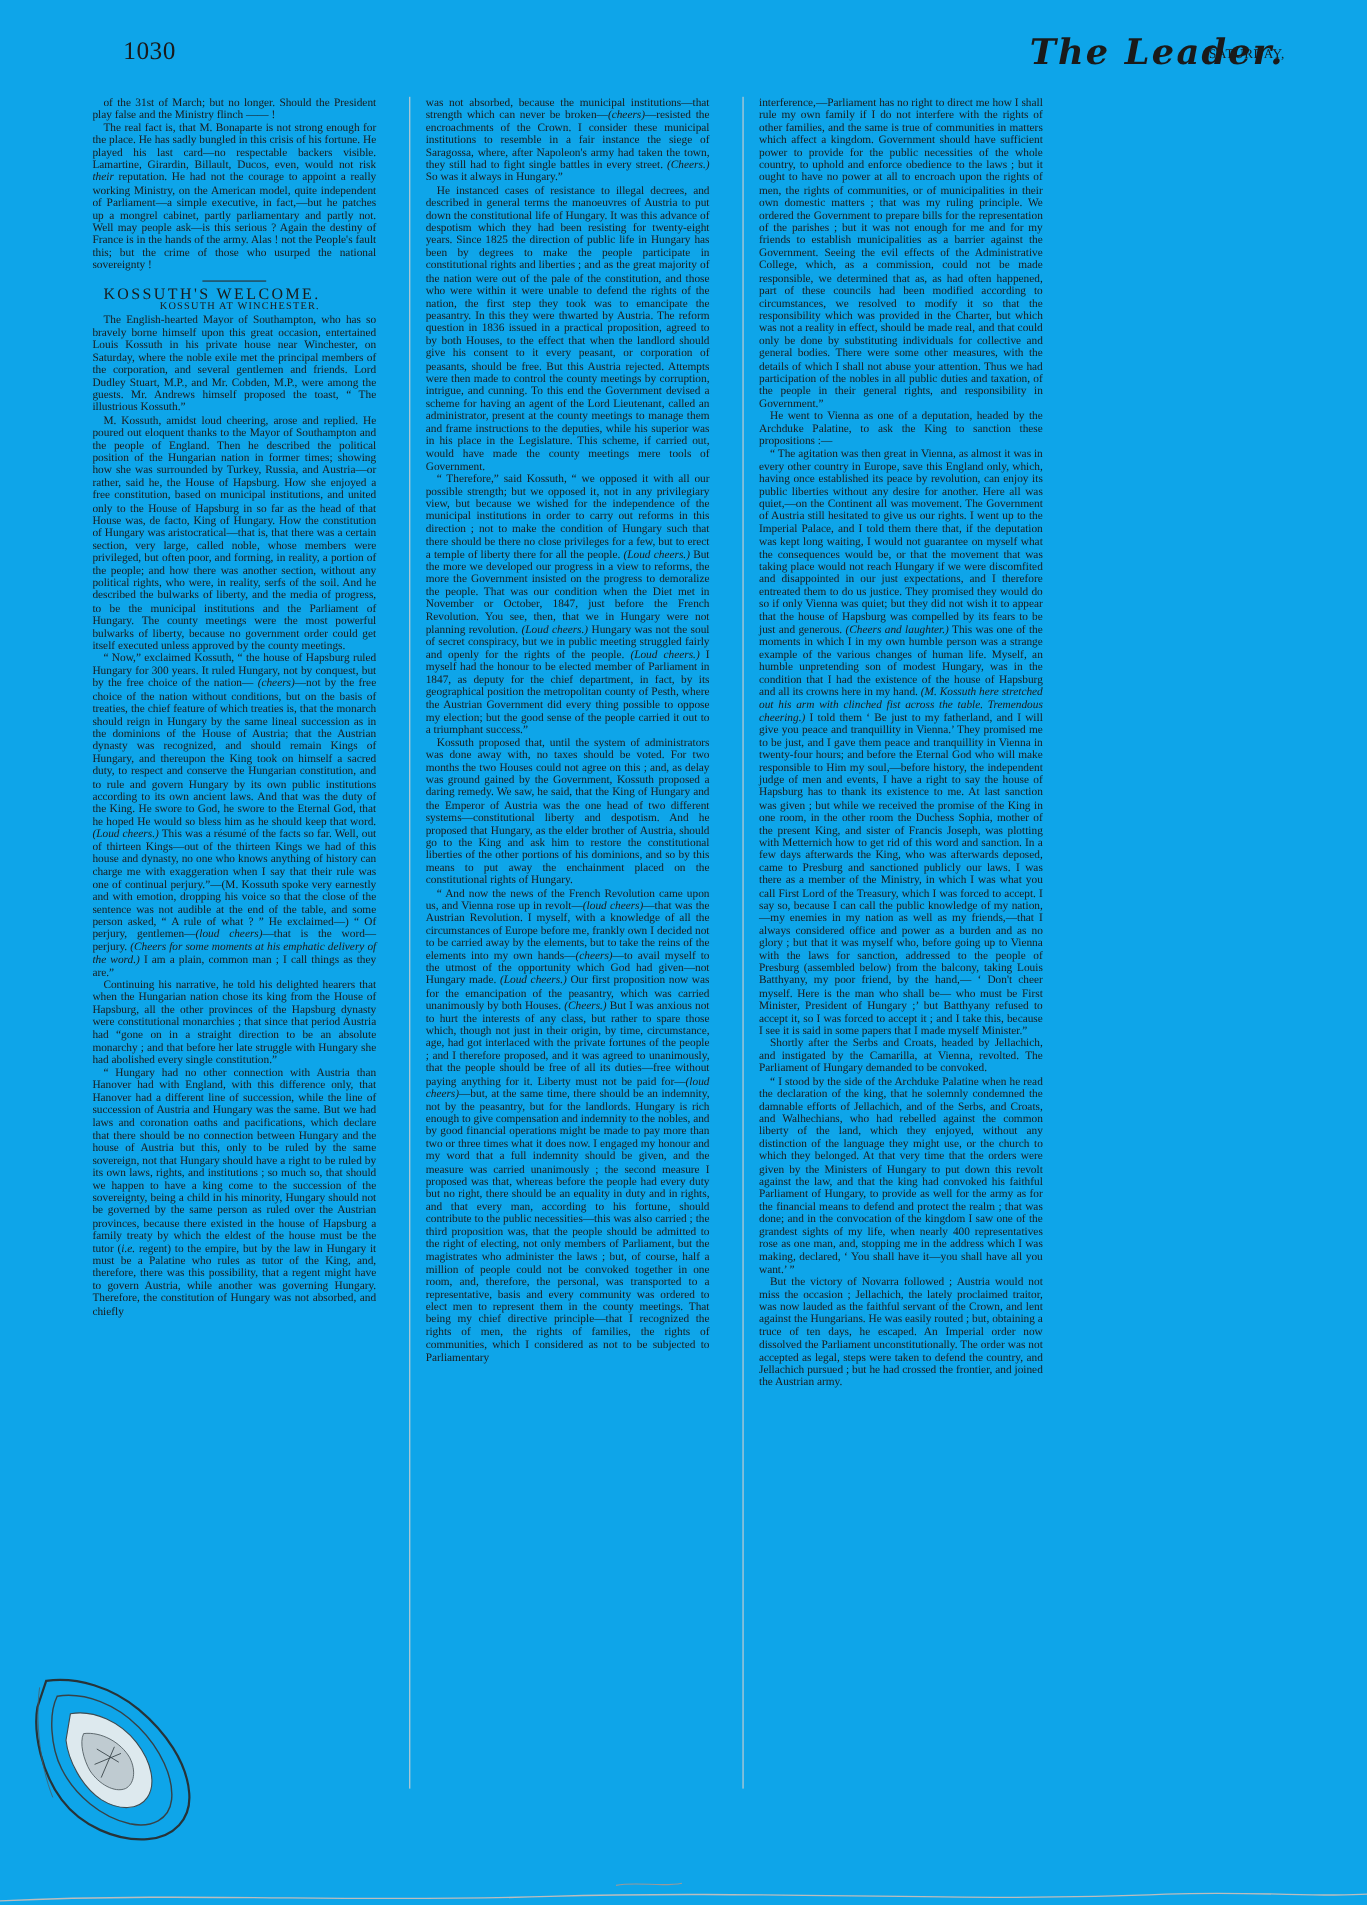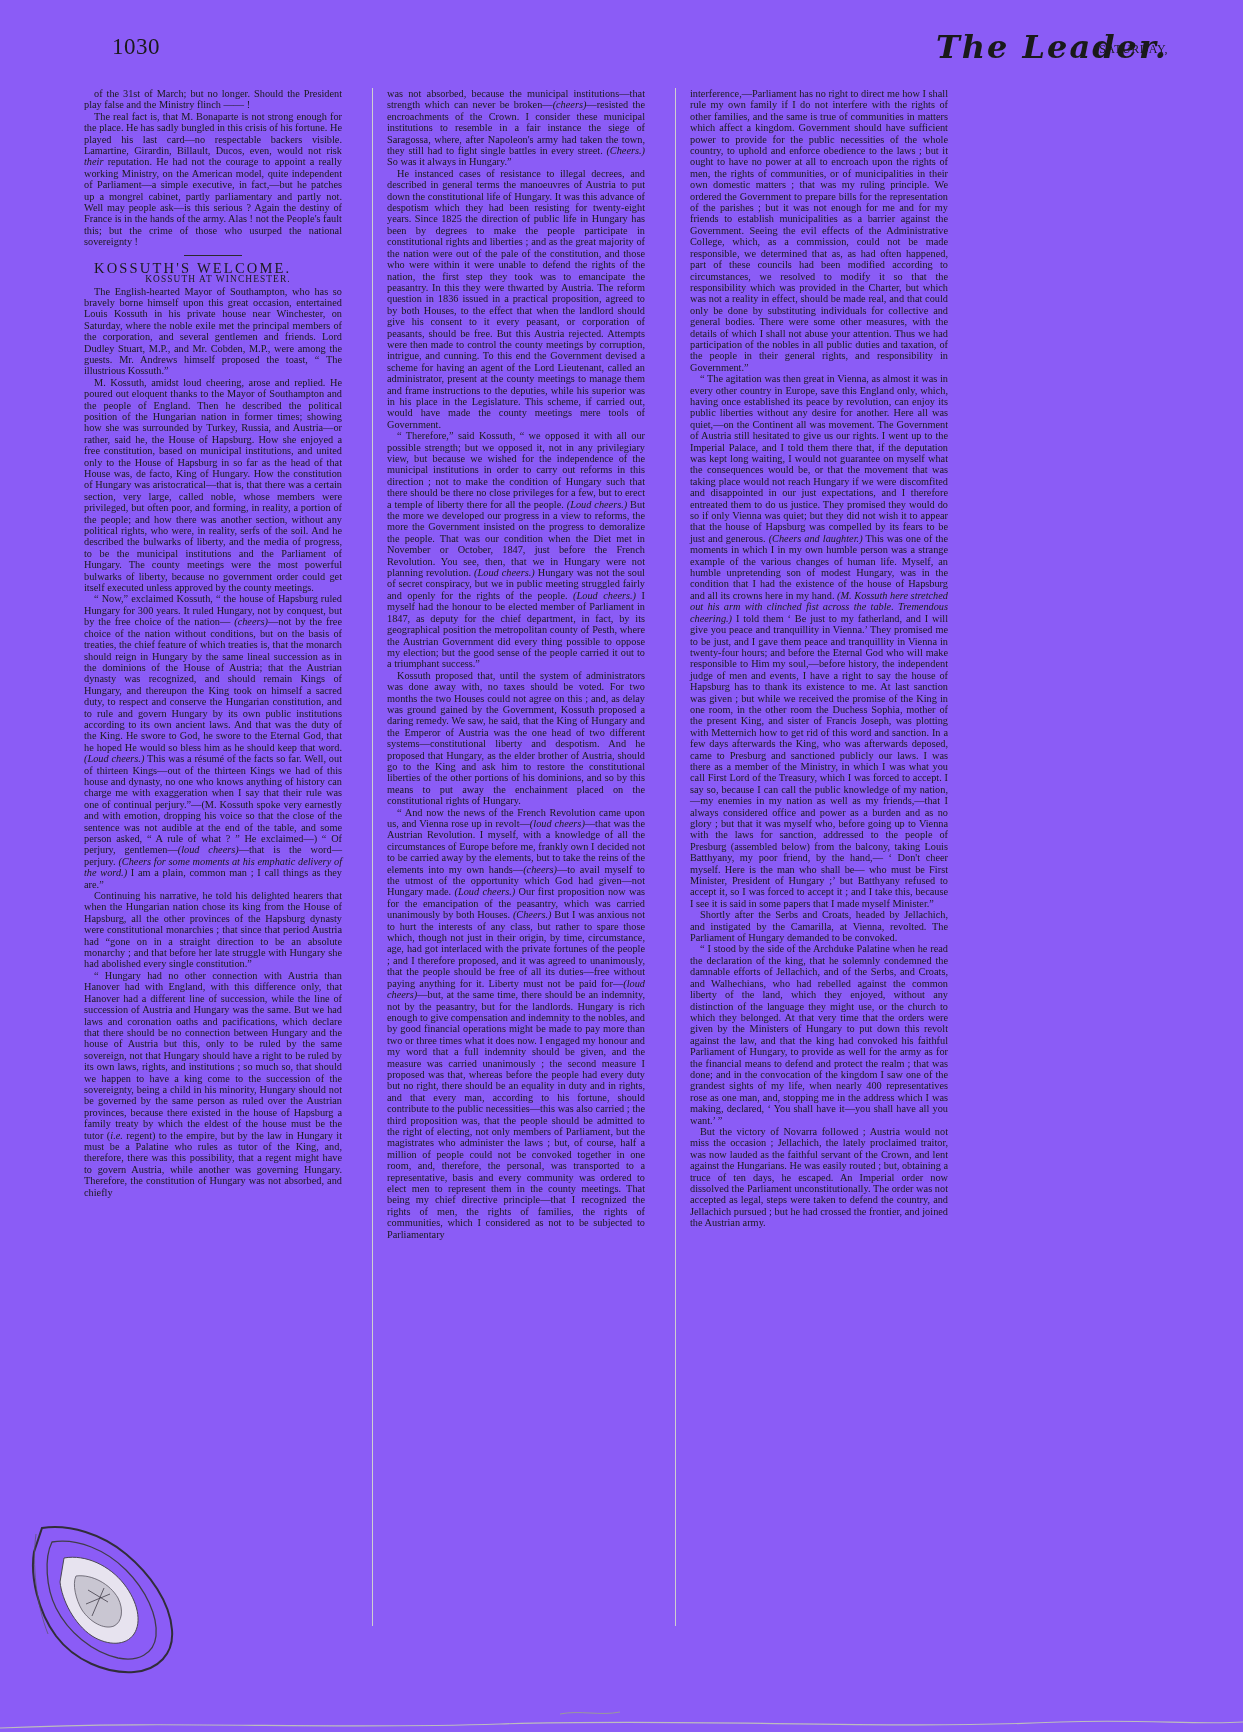--- a/index.html
+++ b/index.html
@@ -13,21 +13,21 @@
     position: relative;
     font-family: "Liberation Serif", serif;
     color: #1a1a1a;
     overflow: hidden;
   }
   .page {
     position: absolute;
     left: 0; top: 0;
     width: 1243px;
     height: 1732px;
-    background: #8b5cf6;
+    background: #0ea5e9;
   }
 
   
   .masthead {
     position: absolute;
     left: 78px;
     top: 28px;
     width: 1090px;
     height: 46px;
   }
@@ -164,20 +164,21 @@
     <div class="col col-2">
       <p class="noind">was not absorbed, because the municipal institutions—that strength which can never be broken—<i>(cheers)</i>—resisted the encroachments of the Crown. I consider these municipal institutions to resemble in a fair instance the siege of Saragossa, where, after Napoleon's army had taken the town, they still had to fight single battles in every street. <i>(Cheers.)</i> So was it always in Hungary.”</p>
       <p>He instanced cases of resistance to illegal decrees, and described in general terms the manoeuvres of Austria to put down the constitutional life of Hungary. It was this advance of despotism which they had been resisting for twenty-eight years. Since 1825 the direction of public life in Hungary has been by degrees to make the people participate in constitutional rights and liberties ; and as the great majority of the nation were out of the pale of the constitution, and those who were within it were unable to defend the rights of the nation, the first step they took was to emancipate the peasantry. In this they were thwarted by Austria. The reform question in 1836 issued in a practical proposition, agreed to by both Houses, to the effect that when the landlord should give his consent to it every peasant, or corporation of peasants, should be free. But this Austria rejected. Attempts were then made to control the county meetings by corruption, intrigue, and cunning. To this end the Government devised a scheme for having an agent of the Lord Lieutenant, called an administrator, present at the county meetings to manage them and frame instructions to the deputies, while his superior was in his place in the Legislature. This scheme, if carried out, would have made the county meetings mere tools of Government.</p>
       <p>“ Therefore,” said Kossuth, “ we opposed it with all our possible strength; but we opposed it, not in any privilegiary view, but because we wished for the independence of the municipal institutions in order to carry out reforms in this direction ; not to make the condition of Hungary such that there should be there no close privileges for a few, but to erect a temple of liberty there for all the people. <i>(Loud cheers.)</i> But the more we developed our progress in a view to reforms, the more the Government insisted on the progress to demoralize the people. That was our condition when the Diet met in November or October, 1847, just before the French Revolution. You see, then, that we in Hungary were not planning revolution. <i>(Loud cheers.)</i> Hungary was not the soul of secret conspiracy, but we in public meeting struggled fairly and openly for the rights of the people. <i>(Loud cheers.)</i> I myself had the honour to be elected member of Parliament in 1847, as deputy for the chief department, in fact, by its geographical position the metropolitan county of Pesth, where the Austrian Government did every thing possible to oppose my election; but the good sense of the people carried it out to a triumphant success.”</p>
       <p>Kossuth proposed that, until the system of administrators was done away with, no taxes should be voted. For two months the two Houses could not agree on this ; and, as delay was ground gained by the Government, Kossuth proposed a daring remedy. We saw, he said, that the King of Hungary and the Emperor of Austria was the one head of two different systems—constitutional liberty and despotism. And he proposed that Hungary, as the elder brother of Austria, should go to the King and ask him to restore the constitutional liberties of the other portions of his dominions, and so by this means to put away the enchainment placed on the constitutional rights of Hungary.</p>
       <p>“ And now the news of the French Revolution came upon us, and Vienna rose up in revolt—<i>(loud cheers)</i>—that was the Austrian Revolution. I myself, with a knowledge of all the circumstances of Europe before me, frankly own I decided not to be carried away by the elements, but to take the reins of the elements into my own hands—<i>(cheers)</i>—to avail myself to the utmost of the opportunity which God had given—not Hungary made. <i>(Loud cheers.)</i> Our first proposition now was for the emancipation of the peasantry, which was carried unanimously by both Houses. <i>(Cheers.)</i> But I was anxious not to hurt the interests of any class, but rather to spare those which, though not just in their origin, by time, circumstance, age, had got interlaced with the private fortunes of the people ; and I therefore proposed, and it was agreed to unanimously, that the people should be free of all its duties—free without paying anything for it. Liberty must not be paid for—<i>(loud cheers)</i>—but, at the same time, there should be an indemnity, not by the peasantry, but for the landlords. Hungary is rich enough to give compensation and indemnity to the nobles, and by good financial operations might be made to pay more than two or three times what it does now. I engaged my honour and my word that a full indemnity should be given, and the measure was carried unanimously ; the second measure I proposed was that, whereas before the people had every duty but no right, there should be an equality in duty and in rights, and that every man, according to his fortune, should contribute to the public necessities—this was also carried ; the third proposition was, that the people should be admitted to the right of electing, not only members of Parliament, but the magistrates who administer the laws ; but, of course, half a million of people could not be convoked together in one room, and, therefore, the personal, was transported to a representative, basis and every community was ordered to elect men to represent them in the county meetings. That being my chief directive principle—that I recognized the rights of men, the rights of families, the rights of communities, which I considered as not to be subjected to Parliamentary</p>
     </div>
 
     <div class="col col-3">
       <p class="noind">interference,—Parliament has no right to direct me how I shall rule my own family if I do not interfere with the rights of other families, and the same is true of communities in matters which affect a kingdom. Government should have sufficient power to provide for the public necessities of the whole country, to uphold and enforce obedience to the laws ; but it ought to have no power at all to encroach upon the rights of men, the rights of communities, or of municipalities in their own domestic matters ; that was my ruling principle. We ordered the Government to prepare bills for the representation of the parishes ; but it was not enough for me and for my friends to establish municipalities as a barrier against the Government. Seeing the evil effects of the Administrative College, which, as a commission, could not be made responsible, we determined that as, as had often happened, part of these councils had been modified according to circumstances, we resolved to modify it so that the responsibility which was provided in the Charter, but which was not a reality in effect, should be made real, and that could only be done by substituting individuals for collective and general bodies. There were some other measures, with the details of which I shall not abuse your attention. Thus we had participation of the nobles in all public duties and taxation, of the people in their general rights, and responsibility in Government.”</p>
+      <p>He went to Vienna as one of a deputation, headed by the Archduke Palatine, to ask the King to sanction these propositions :—</p>
       <p>“ The agitation was then great in Vienna, as almost it was in every other country in Europe, save this England only, which, having once established its peace by revolution, can enjoy its public liberties without any desire for another. Here all was quiet,—on the Continent all was movement. The Government of Austria still hesitated to give us our rights. I went up to the Imperial Palace, and I told them there that, if the deputation was kept long waiting, I would not guarantee on myself what the consequences would be, or that the movement that was taking place would not reach Hungary if we were discomfited and disappointed in our just expectations, and I therefore entreated them to do us justice. They promised they would do so if only Vienna was quiet; but they did not wish it to appear that the house of Hapsburg was compelled by its fears to be just and generous. <i>(Cheers and laughter.)</i> This was one of the moments in which I in my own humble person was a strange example of the various changes of human life. Myself, an humble unpretending son of modest Hungary, was in the condition that I had the existence of the house of Hapsburg and all its crowns here in my hand. <i>(M. Kossuth here stretched out his arm with clinched fist across the table. Tremendous cheering.)</i> I told them ‘ Be just to my fatherland, and I will give you peace and tranquillity in Vienna.’ They promised me to be just, and I gave them peace and tranquillity in Vienna in twenty-four hours; and before the Eternal God who will make responsible to Him my soul,—before history, the independent judge of men and events, I have a right to say the house of Hapsburg has to thank its existence to me. At last sanction was given ; but while we received the promise of the King in one room, in the other room the Duchess Sophia, mother of the present King, and sister of Francis Joseph, was plotting with Metternich how to get rid of this word and sanction. In a few days afterwards the King, who was afterwards deposed, came to Presburg and sanctioned publicly our laws. I was there as a member of the Ministry, in which I was what you call First Lord of the Treasury, which I was forced to accept. I say so, because I can call the public knowledge of my nation,—my enemies in my nation as well as my friends,—that I always considered office and power as a burden and as no glory ; but that it was myself who, before going up to Vienna with the laws for sanction, addressed to the people of Presburg (assembled below) from the balcony, taking Louis Batthyany, my poor friend, by the hand,— ‘ Don't cheer myself. Here is the man who shall be— who must be First Minister, President of Hungary ;’ but Batthyany refused to accept it, so I was forced to accept it ; and I take this, because I see it is said in some papers that I made myself Minister.”</p>
       <p>Shortly after the Serbs and Croats, headed by Jellachich, and instigated by the Camarilla, at Vienna, revolted. The Parliament of Hungary demanded to be convoked.</p>
       <p>“ I stood by the side of the Archduke Palatine when he read the declaration of the king, that he solemnly condemned the damnable efforts of Jellachich, and of the Serbs, and Croats, and Walhechians, who had rebelled against the common liberty of the land, which they enjoyed, without any distinction of the language they might use, or the church to which they belonged. At that very time that the orders were given by the Ministers of Hungary to put down this revolt against the law, and that the king had convoked his faithful Parliament of Hungary, to provide as well for the army as for the financial means to defend and protect the realm ; that was done; and in the convocation of the kingdom I saw one of the grandest sights of my life, when nearly 400 representatives rose as one man, and, stopping me in the address which I was making, declared, ‘ You shall have it—you shall have all you want.’ ”</p>
       <p>But the victory of Novarra followed ; Austria would not miss the occasion ; Jellachich, the lately proclaimed traitor, was now lauded as the faithful servant of the Crown, and lent against the Hungarians. He was easily routed ; but, obtaining a truce of ten days, he escaped. An Imperial order now dissolved the Parliament unconstitutionally. The order was not accepted as legal, steps were taken to defend the country, and Jellachich pursued ; but he had crossed the frontier, and joined the Austrian army.</p>
     </div>
 
   </div>
 
   <svg class="blot" viewBox="0 0 150 150">
     <path d="M12,4 C40,0 72,10 96,30 C120,50 140,78 142,106 C144,130 128,146 104,148 C76,150 44,136 26,112 C8,88 0,52 4,28 Z" fill="none" stroke="#2a2a2a" stroke-width="2"></path>

